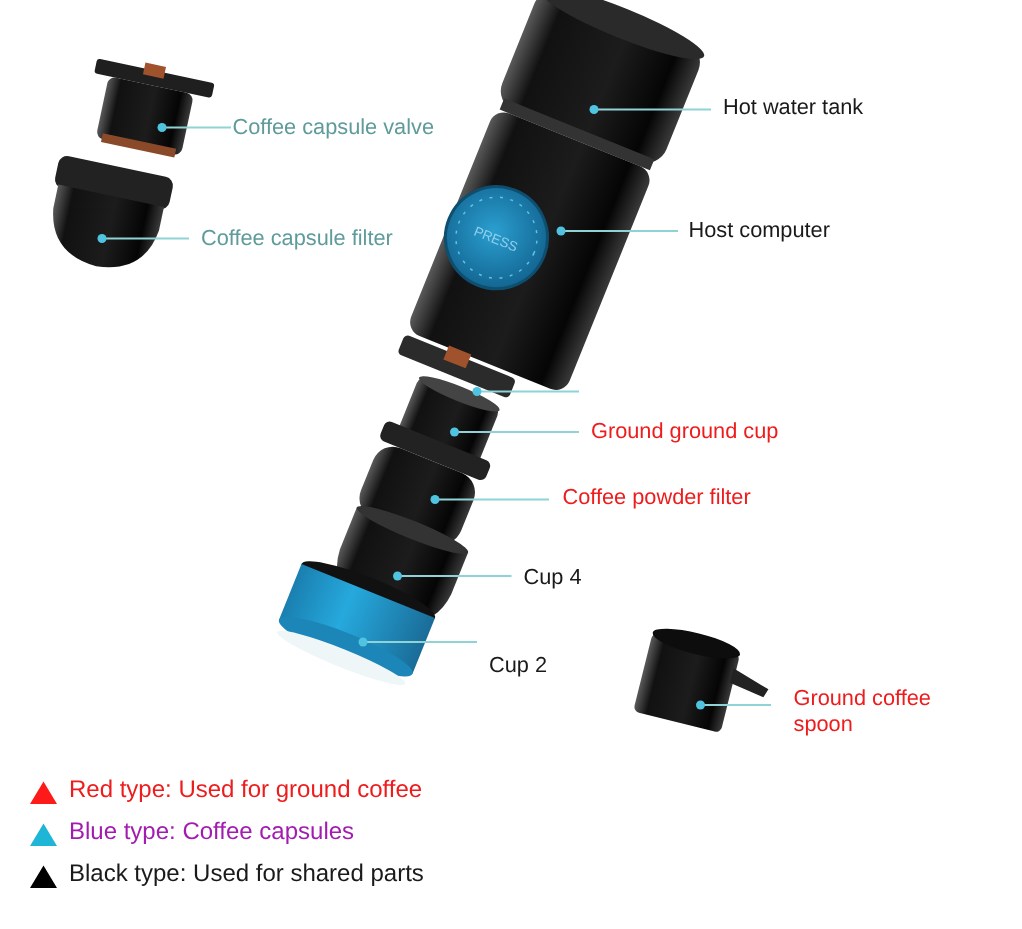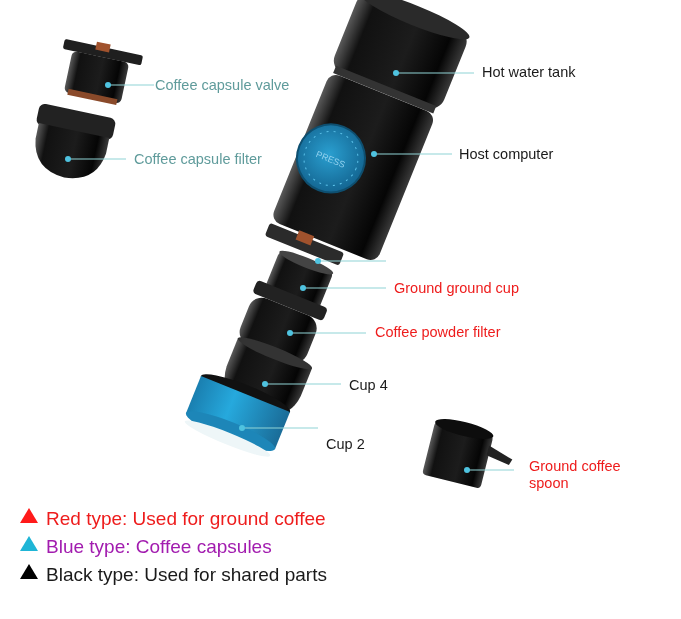--- a/index.html
+++ b/index.html
@@ -5,21 +5,21 @@
   html, body { margin:0; padding:0; background:#ffffff; }
   body { width:681px; height:619px; position:relative; overflow:hidden;
          font-family:"Liberation Sans", "DejaVu Sans", sans-serif; }
   .stage { position:absolute; left:0; top:0; width:681px; height:619px; }
   svg.art { position:absolute; left:0; top:0; }
   .lbl { position:absolute; font-size:14.5px; line-height:17px; white-space:nowrap; }
   .lbl.teal { color:#5f9b9b; }
   .lbl.red { color:#ee1c1c; }
   .lbl.black { color:#1a1a1a; }
   .legend { position:absolute; left:20px; top:508px; }
-  .legend-row { display:flex; align-items:flex-start; height:28px; font-size:19px; }
+  .legend-row { display:flex; align-items:flex-end; height:28px; font-size:16px; }
   .tri { width:0; height:0; border-left:9px solid transparent; border-right:9px solid transparent;
          border-bottom:15px solid #000; margin-right:8px; }
 </style>
 </head>
 <body>
 
 <div class="stage">
 
   <svg class="art" width="681" height="619" viewBox="0 0 681 619">
     <defs>

